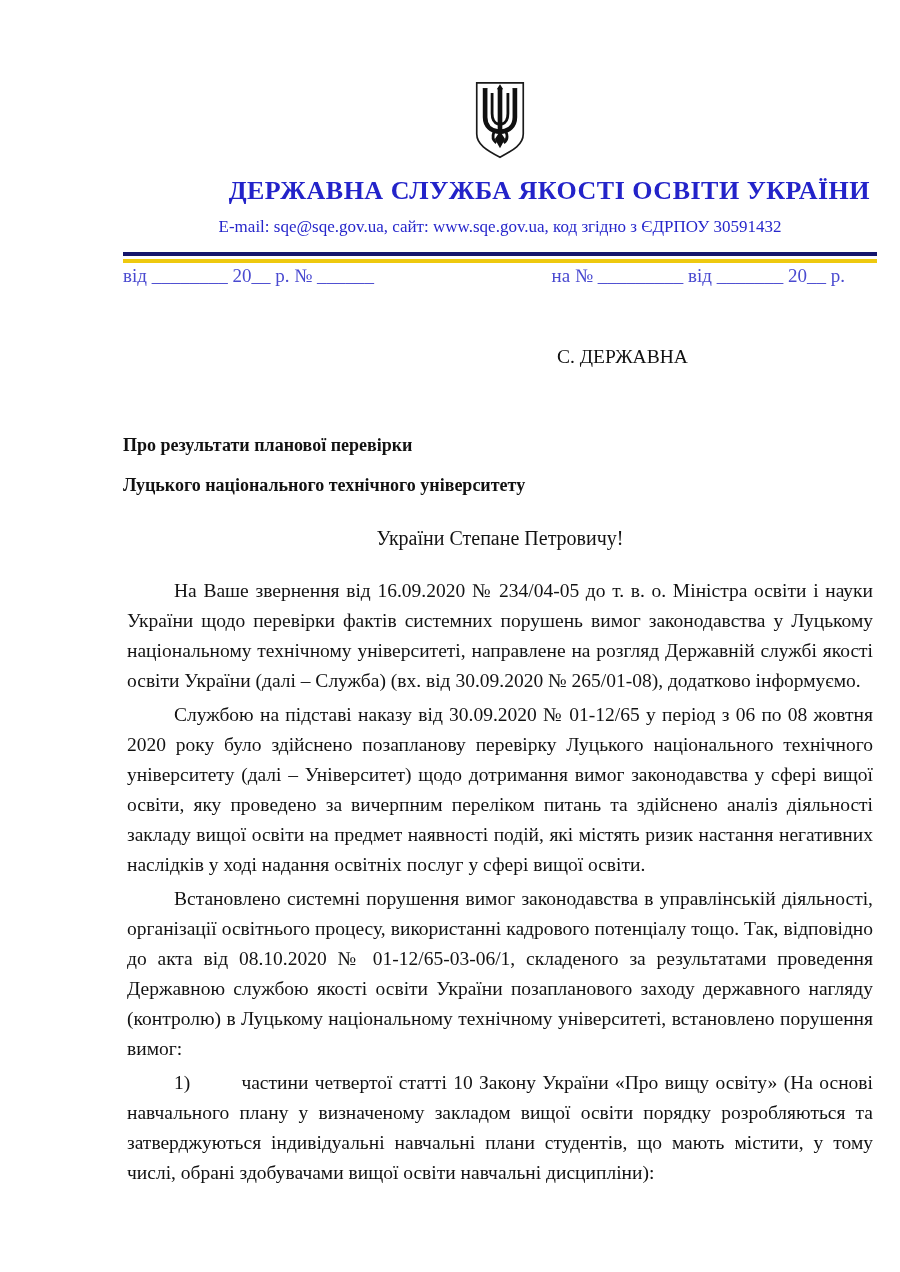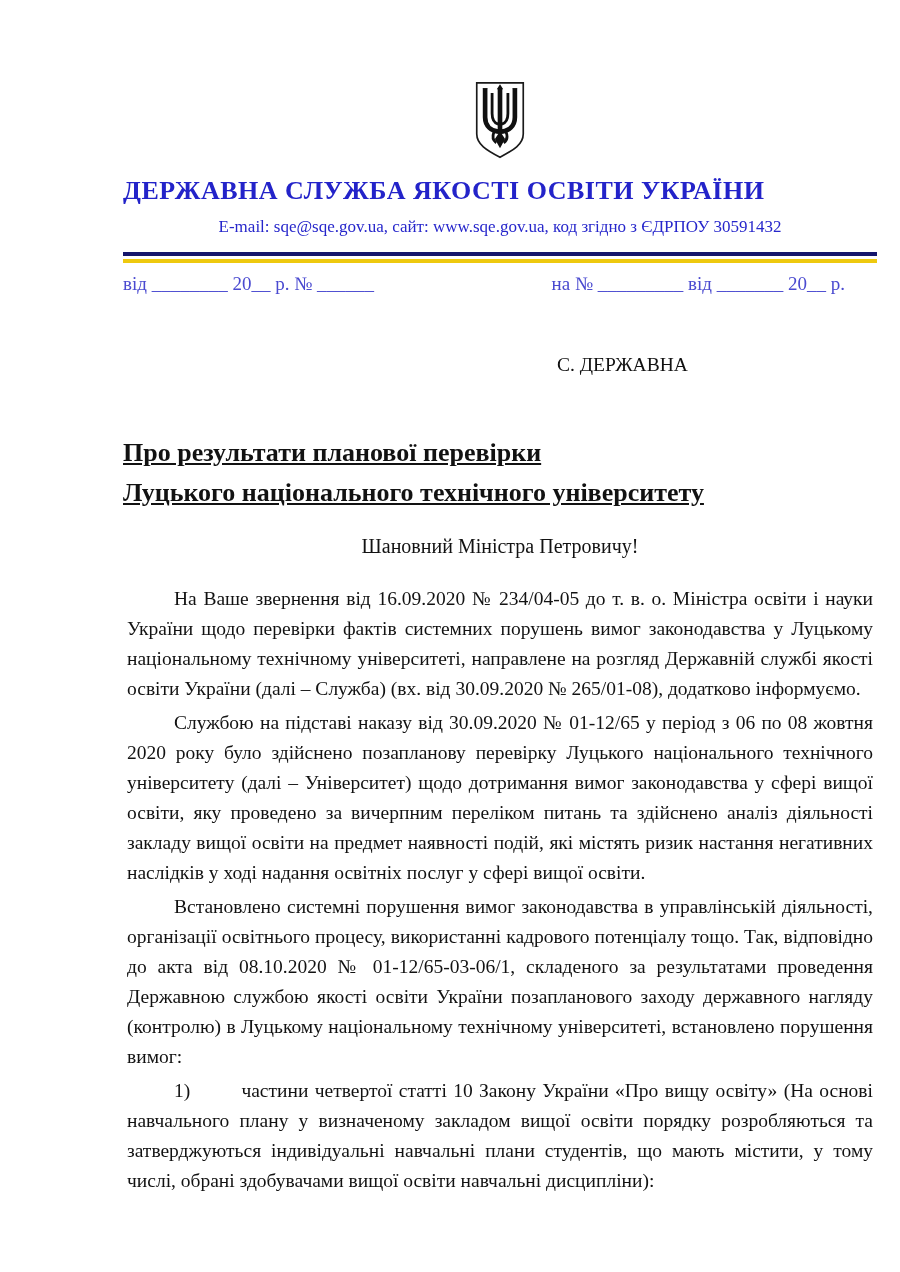--- a/index.html
+++ b/index.html
@@ -12,57 +12,56 @@
   }
   .sheet {
     box-sizing: border-box;
     width: 900px;
     height: 1272px;
     padding: 80px 23px 40px 123px;
     background: #ffffff;
   }
   .emblem-wrap { text-align: center; margin: 0 0 12px 0; }
   .org-name {
-    margin: 0;
-    text-align: left;
+    margin: 7px;
+    text-align: right;
     font-size: 26px;
     font-weight: bold;
     letter-spacing: 0.5px;
     color: #2323c9;
   }
   .addr {
     text-align: center;
     font-size: 17px;
     color: #2626cb;
     margin-top: 11px;
   }
   .rule { height: 4px; border: 0; }
   .rule-navy { background: #15156b; margin-top: 15px; }
   .rule-yellow { background: #eec90f; margin-top: 3px; }
   .ref-row {
     display: flex;
     justify-content: space-between;
-    margin-top: 10px;
+    margin-top: 2px;
     font-size: 19px;
     color: #4a4ad0;
     align-items: flex-end;
   }
   .ref-right { margin-right: 32px; }
   .addressee {
     margin-top: 52px;
     margin-left: 434px;
     font-size: 19.5px;
     line-height: 36px;
   }
   .subject {
     margin-top: 50px;
-    font-size: 26px;
+    font-size: 18px;
     font-weight: bold;
     line-height: 40px;
-    text-decoration: underline;
   }
   .salutation {
     margin-top: 22px;
     text-align: center;
     font-size: 20px;
   }
   .body-text { margin-top: 26px; }
   .body-text p {
     margin: 4px;
     font-size: 19.5px;
@@ -110,21 +109,21 @@
 
   <div class="addressee">
     <div>С. ДЕРЖАВНА</div>
   </div>
 
   <div class="subject">
     <div>Про результати планової перевірки</div>
     <div>Луцького національного технічного університету</div>
   </div>
 
-  <div class="salutation">Шановний Міністра Петровичу!</div>
+  <div class="salutation">України Степане Петровичу!</div>
 
   <div class="body-text">
     <p>На Ваше звернення від 16.09.2020 № 234/04-05 до т. в. о. Міністра освіти і науки України щодо перевірки фактів системних порушень вимог законодавства у Луцькому національному технічному університеті, направлене на розгляд Державній службі якості освіти України (далі – Служба) (вх. від 30.09.2020 № 265/01-08), додатково інформуємо.</p>
     <p>Службою на підставі наказу від 30.09.2020 № 01-12/65 у період з 06 по 08 жовтня 2020 року було здійснено позапланову перевірку Луцького національного технічного університету (далі – Університет) щодо дотримання вимог законодавства у сфері вищої освіти, яку проведено за вичерпним переліком питань та здійснено аналіз діяльності закладу вищої освіти на предмет наявності подій, які містять ризик настання негативних наслідків у ході надання освітніх послуг у сфері вищої освіти.</p>
     <p>Встановлено системні порушення вимог законодавства в управлінській діяльності, організації освітнього процесу, використанні кадрового потенціалу тощо. Так, відповідно до акта від 08.10.2020 № 01-12/65-03-06/1, складеного за результатами проведення Державною службою якості освіти України позапланового заходу державного нагляду (контролю) в Луцькому національному технічному університеті, встановлено порушення вимог:</p>
     <p>1)&nbsp;&nbsp;&nbsp;&nbsp;&nbsp;&nbsp;&nbsp;&nbsp;частини четвертої статті 10 Закону України «Про вищу освіту» (На основі навчального плану у визначеному закладом вищої освіти порядку розробляються та затверджуються індивідуальні навчальні плани студентів, що мають містити, у тому числі, обрані здобувачами вищої освіти навчальні дисципліни):</p>
   </div>
 
 </div>
 

